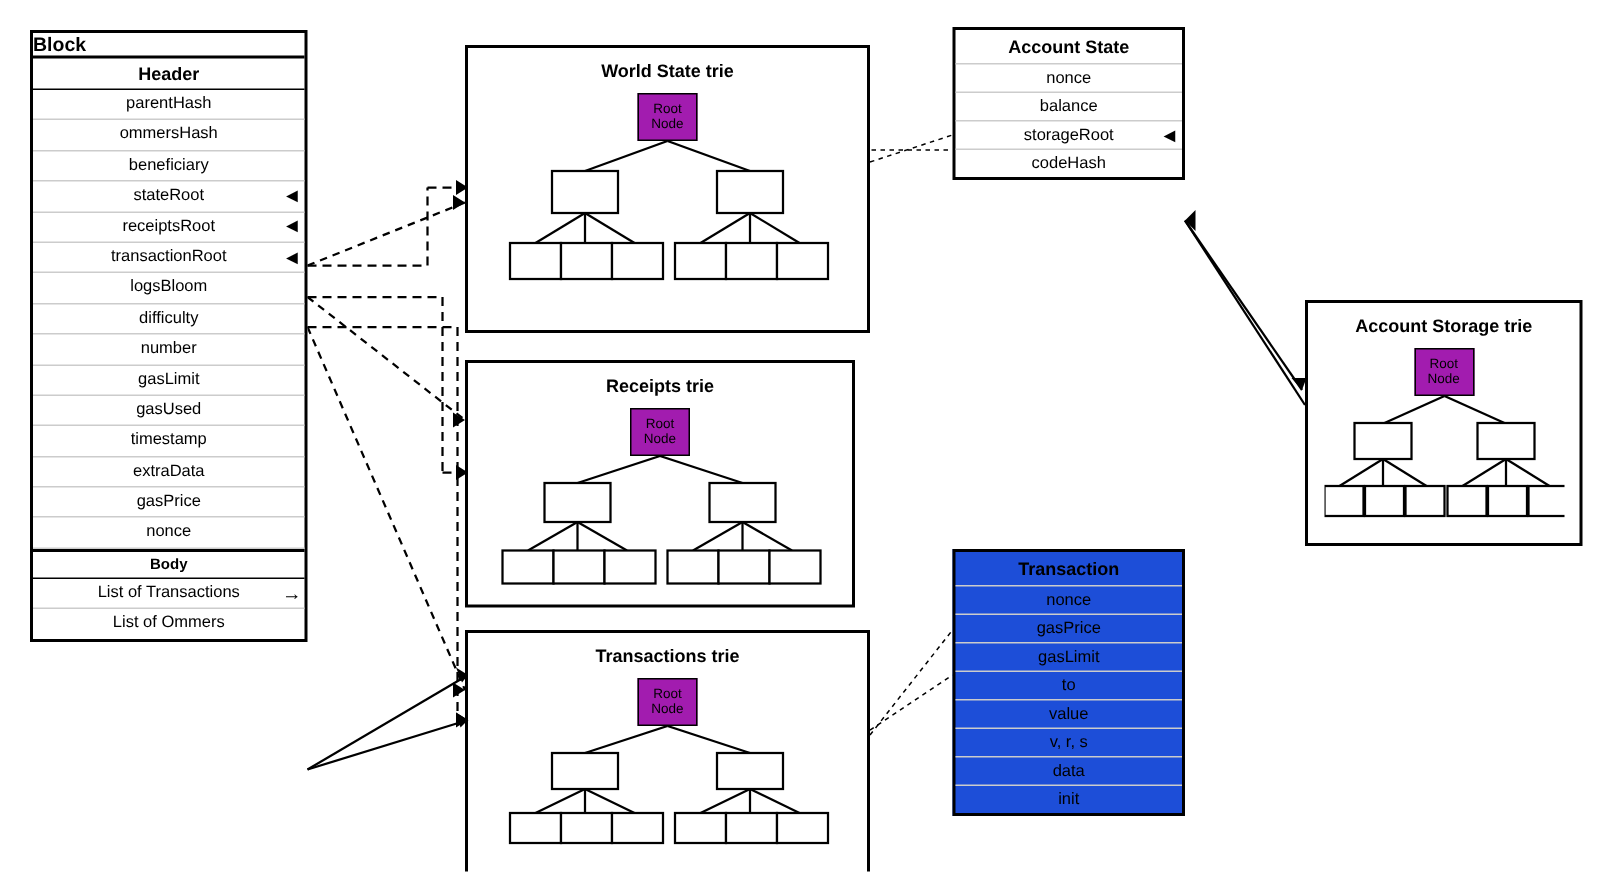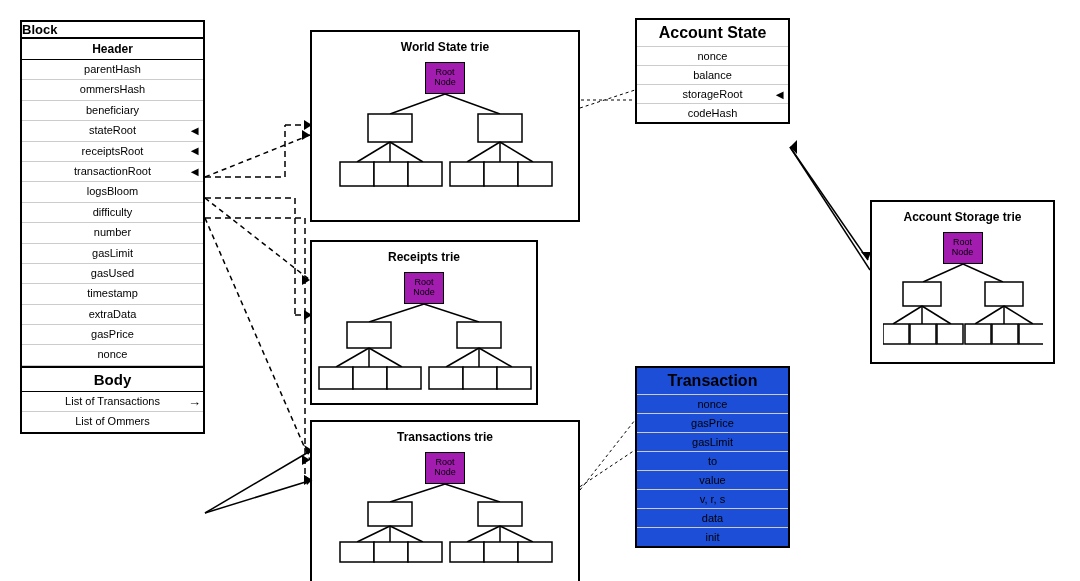--- a/index.html
+++ b/index.html
@@ -60,21 +60,21 @@
 
     .section-divider {
       border-top: 2px solid #000;
     }
 
     .body-title {
       text-align: center;
       font-weight: bold;
       padding: 3px 0;
       border-bottom: 1px solid #000;
-      font-size: 15px;
+      font-size: 10px;
     }
 
     
     .trie-panel {
       position: absolute;
       border: 2px solid #000;
       background: #fff;
       padding: 8px;
     }
 
@@ -148,21 +148,21 @@
       left: 635px;
       top: 366px;
       width: 155px;
       border: 2px solid #000;
       background: #1d4ed8;
     }
 
     .panel-title {
       text-align: center;
       font-weight: bold;
-      font-size: 16px;
+      font-size: 12px;
       padding: 4px 0;
       border-bottom: 1px solid #ccc;
     }
 
     .panel-field {
       text-align: center;
       padding: 3px 4px;
       border-bottom: 1px solid #ccc;
       font-size: 11px;
     }
@@ -263,21 +263,21 @@
         <rect x="39" y="68" width="34" height="24" stroke="#000" stroke-width="1.5" fill="#fff"></rect>
         <rect x="73" y="68" width="34" height="24" stroke="#000" stroke-width="1.5" fill="#fff"></rect>
 
         <rect x="115" y="68" width="34" height="24" stroke="#000" stroke-width="1.5" fill="#fff"></rect>
         <rect x="149" y="68" width="34" height="24" stroke="#000" stroke-width="1.5" fill="#fff"></rect>
         <rect x="183" y="68" width="34" height="24" stroke="#000" stroke-width="1.5" fill="#fff"></rect>
       </svg>
     </div>
   </div>
 
-  <div class="trie-panel" style="left:310px; top:240px; width:228px; height:165px;">
+  <div class="trie-panel" style="left:310px; top:240px; width:260px; height:165px;">
     <div class="trie-title">Receipts trie</div>
     <div class="tree-container">
       <div class="tree-node root" style="font-size:9px; text-align:center;">Root<br>Node</div>
       <svg width="220" height="90">
         <line x1="110" y1="0" x2="55" y2="18" stroke="#000" stroke-width="1.5"></line>
         <line x1="110" y1="0" x2="165" y2="18" stroke="#000" stroke-width="1.5"></line>
         <rect x="33" y="18" width="44" height="26" stroke="#000" stroke-width="1.5" fill="#fff"></rect>
         <rect x="143" y="18" width="44" height="26" stroke="#000" stroke-width="1.5" fill="#fff"></rect>
         <line x1="55" y1="44" x2="22" y2="63" stroke="#000" stroke-width="1.5"></line>
         <line x1="55" y1="44" x2="55" y2="63" stroke="#000" stroke-width="1.5"></line>

